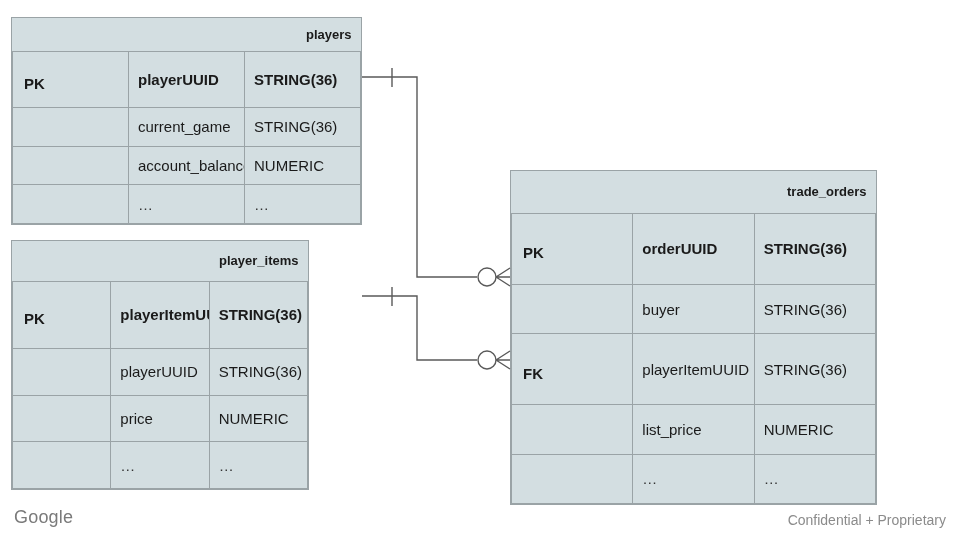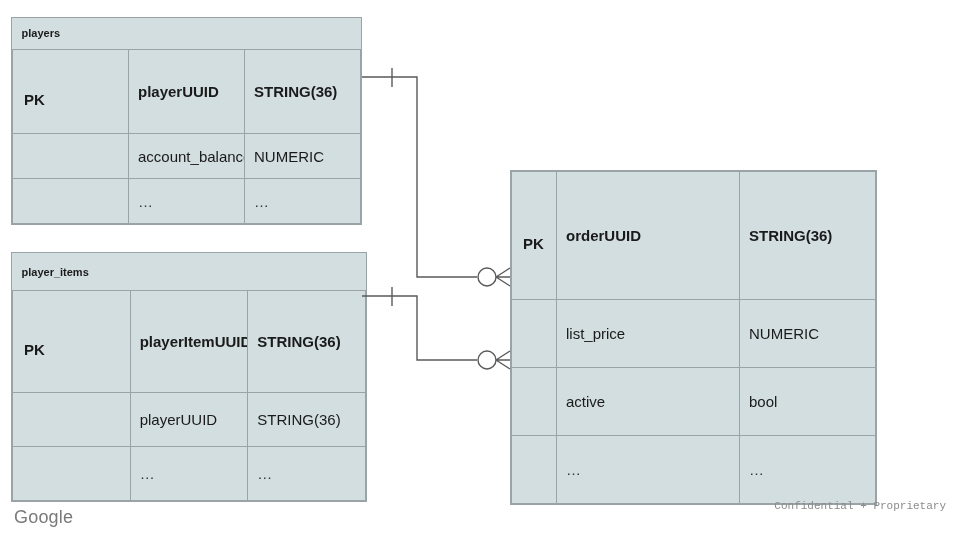--- a/index.html
+++ b/index.html
@@ -40,43 +40,43 @@
     background: #d3dee1;
     color: #1a1a1a;
     font-size: 15px;
     padding: 0 9px;
     vertical-align: middle;
     box-sizing: border-box;
     overflow: hidden;
     white-space: nowrap;
   }
   .entity td.title-cell {
-    text-align: left;
+    text-align: right;
     font-weight: bold;
-    font-size: 11px;
+    font-size: 13px;
     border-left: none;
     border-right: none;
     border-top: none;
   }
   .entity .key-cell {
     font-weight: bold;
     text-align: left;
-    padding: 16px 0 0 11px;
+    padding: 8px 0 0 11px;
   }
   .entity tr.pk-row td {
     font-weight: bold;
   }
   .entity td.ellipsis {
     color: #333;
     letter-spacing: 1px;
   }
 
   
   #tbl-players      { left: 11px;  top: 17px;  width: 351px; height: 208px; }
-  #tbl-player-items { left: 11px;  top: 252px; width: 356px; height: 250px; }
+  #tbl-player-items { left: 11px;  top: 240px; width: 298px; height: 250px; }
   #tbl-trade-orders { left: 510px; top: 170px; width: 367px; height: 335px; }
 
   
   .connectors {
     position: absolute;
     left: 0;
     top: 0;
     width: 960px;
     height: 540px;
     pointer-events: none;
@@ -103,44 +103,49 @@
     left: 14px;
     bottom: 12px;
     font-size: 18px;
     color: #7a7a7a;
     letter-spacing: 0.2px;
     font-family: "Liberation Sans", sans-serif;
   }
   .confidential {
     position: absolute;
     right: 14px;
-    bottom: 28px;
-    font-size: 11px;
+    bottom: 12px;
+    font-size: 14px;
     color: #8b8b8b;
-    font-family: Liberation Mono, monospace;
+    font-family: Liberation Sans, sans-serif;
   }
 </style>
 </head>
 <body>
 
 <div class="canvas">
 
   <div class="entity" id="tbl-players">
     <table>
       <tbody>
           <tr>
         <td class="title-cell" colspan="3">players</td>
       </tr>
       <tr class="pk-row">
         <td class="key-cell" style="width:46px">PK</td>
         <td style="width:168px">playerUUID</td>
         <td>STRING(36)</td>
       </tr>
       <tr>
         <td class="key-cell"></td>
+        <td>current_game</td>
+        <td>STRING(36)</td>
+      </tr>
+      <tr>
+        <td class="key-cell"></td>
         <td>account_balance</td>
         <td>NUMERIC</td>
       </tr>
       <tr>
         <td class="key-cell"></td>
         <td class="ellipsis">…</td>
         <td class="ellipsis">…</td>
       </tr>
     </tbody>
       </table>
@@ -157,44 +162,57 @@
         <td style="width:168px">playerItemUUID</td>
         <td>STRING(36)</td>
       </tr>
       <tr>
         <td class="key-cell"></td>
         <td>playerUUID</td>
         <td>STRING(36)</td>
       </tr>
       <tr>
         <td class="key-cell"></td>
+        <td>price</td>
+        <td>NUMERIC</td>
+      </tr>
+      <tr>
+        <td class="key-cell"></td>
         <td class="ellipsis">…</td>
         <td class="ellipsis">…</td>
       </tr>
     </tbody>
       </table>
   </div>
 
   <div class="entity" id="tbl-trade-orders">
     <table>
       <tbody>
+          <tr>
+        <td class="title-cell" colspan="3">trade_orders</td>
+      </tr>
       <tr class="pk-row">
         <td class="key-cell" style="width:45px">PK</td>
         <td style="width:183px">orderUUID</td>
         <td>STRING(36)</td>
       </tr>
       <tr>
         <td class="key-cell"></td>
+        <td>buyer</td>
+        <td>STRING(36)</td>
+      </tr>
+      <tr>
+        <td class="key-cell">FK</td>
+        <td>playerItemUUID</td>
+        <td>STRING(36)</td>
+      </tr>
+      <tr>
+        <td class="key-cell"></td>
         <td>list_price</td>
         <td>NUMERIC</td>
-      </tr>
-      <tr>
-        <td class="key-cell"></td>
-        <td>active</td>
-        <td>bool</td>
       </tr>
       <tr>
         <td class="key-cell"></td>
         <td class="ellipsis">…</td>
         <td class="ellipsis">…</td>
       </tr>
     </tbody>
       </table>
   </div>
 

